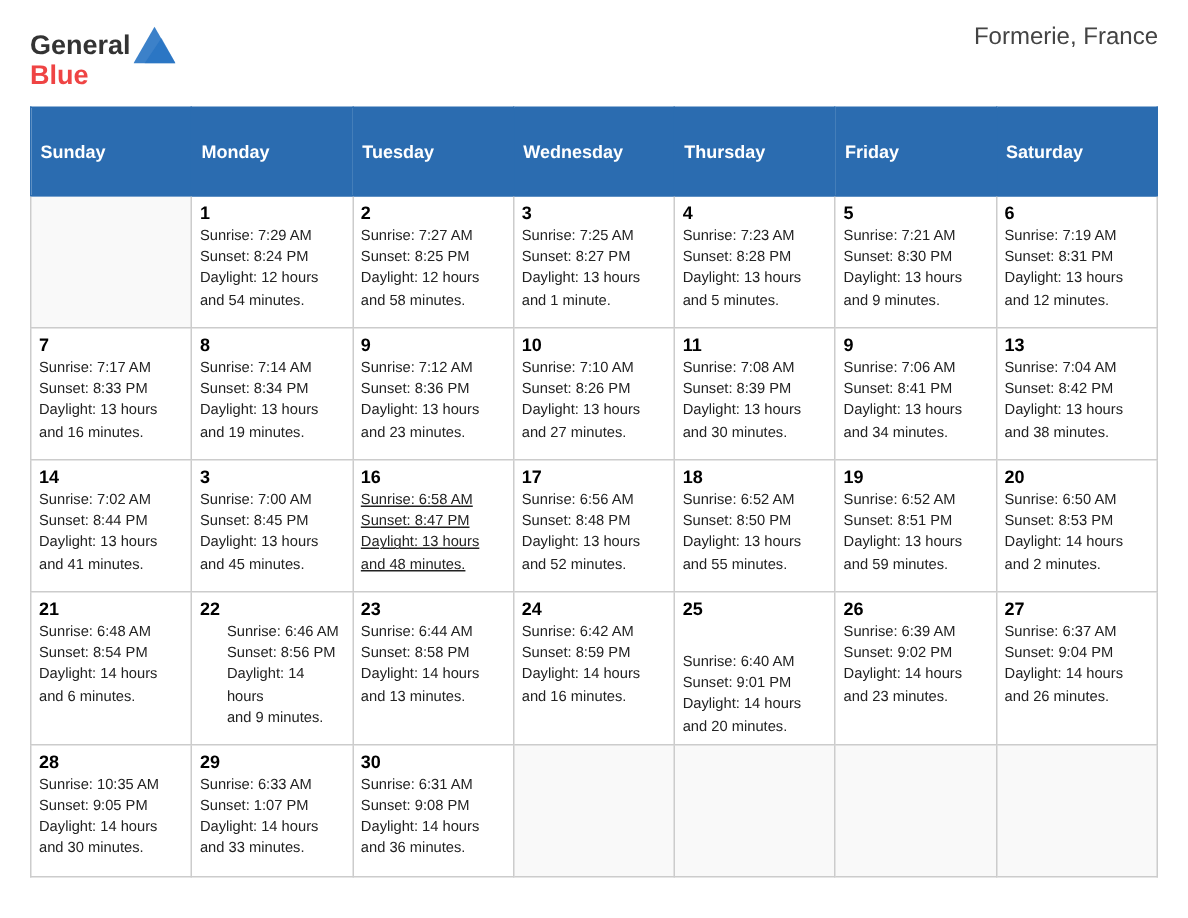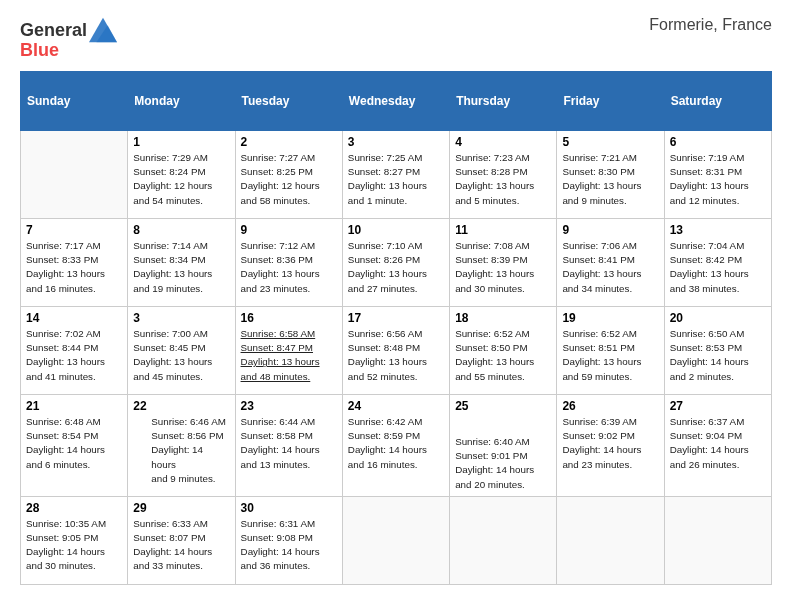--- a/index.html
+++ b/index.html
@@ -320,21 +320,21 @@
           <td>
             <span class="day-number">28</span>
             <div class="day-info" style="white-space: pre-line;">Sunrise: 10:35 AM
 Sunset: 9:05 PM
 Daylight: 14 hours
 and 30 minutes.</div>
           </td>
           <td>
             <span class="day-number">29</span>
             <div class="day-info" style="white-space: pre-line;">Sunrise: 6:33 AM
-Sunset: 8:07 PM
+Sunset: 1:07 PM
 Daylight: 14 hours
 and 33 minutes.</div>
           </td>
           <td>
             <span class="day-number">30</span>
             <div class="day-info" style="white-space: pre-line;">Sunrise: 6:31 AM
 Sunset: 9:08 PM
 Daylight: 14 hours
 and 36 minutes.</div>
           </td>

